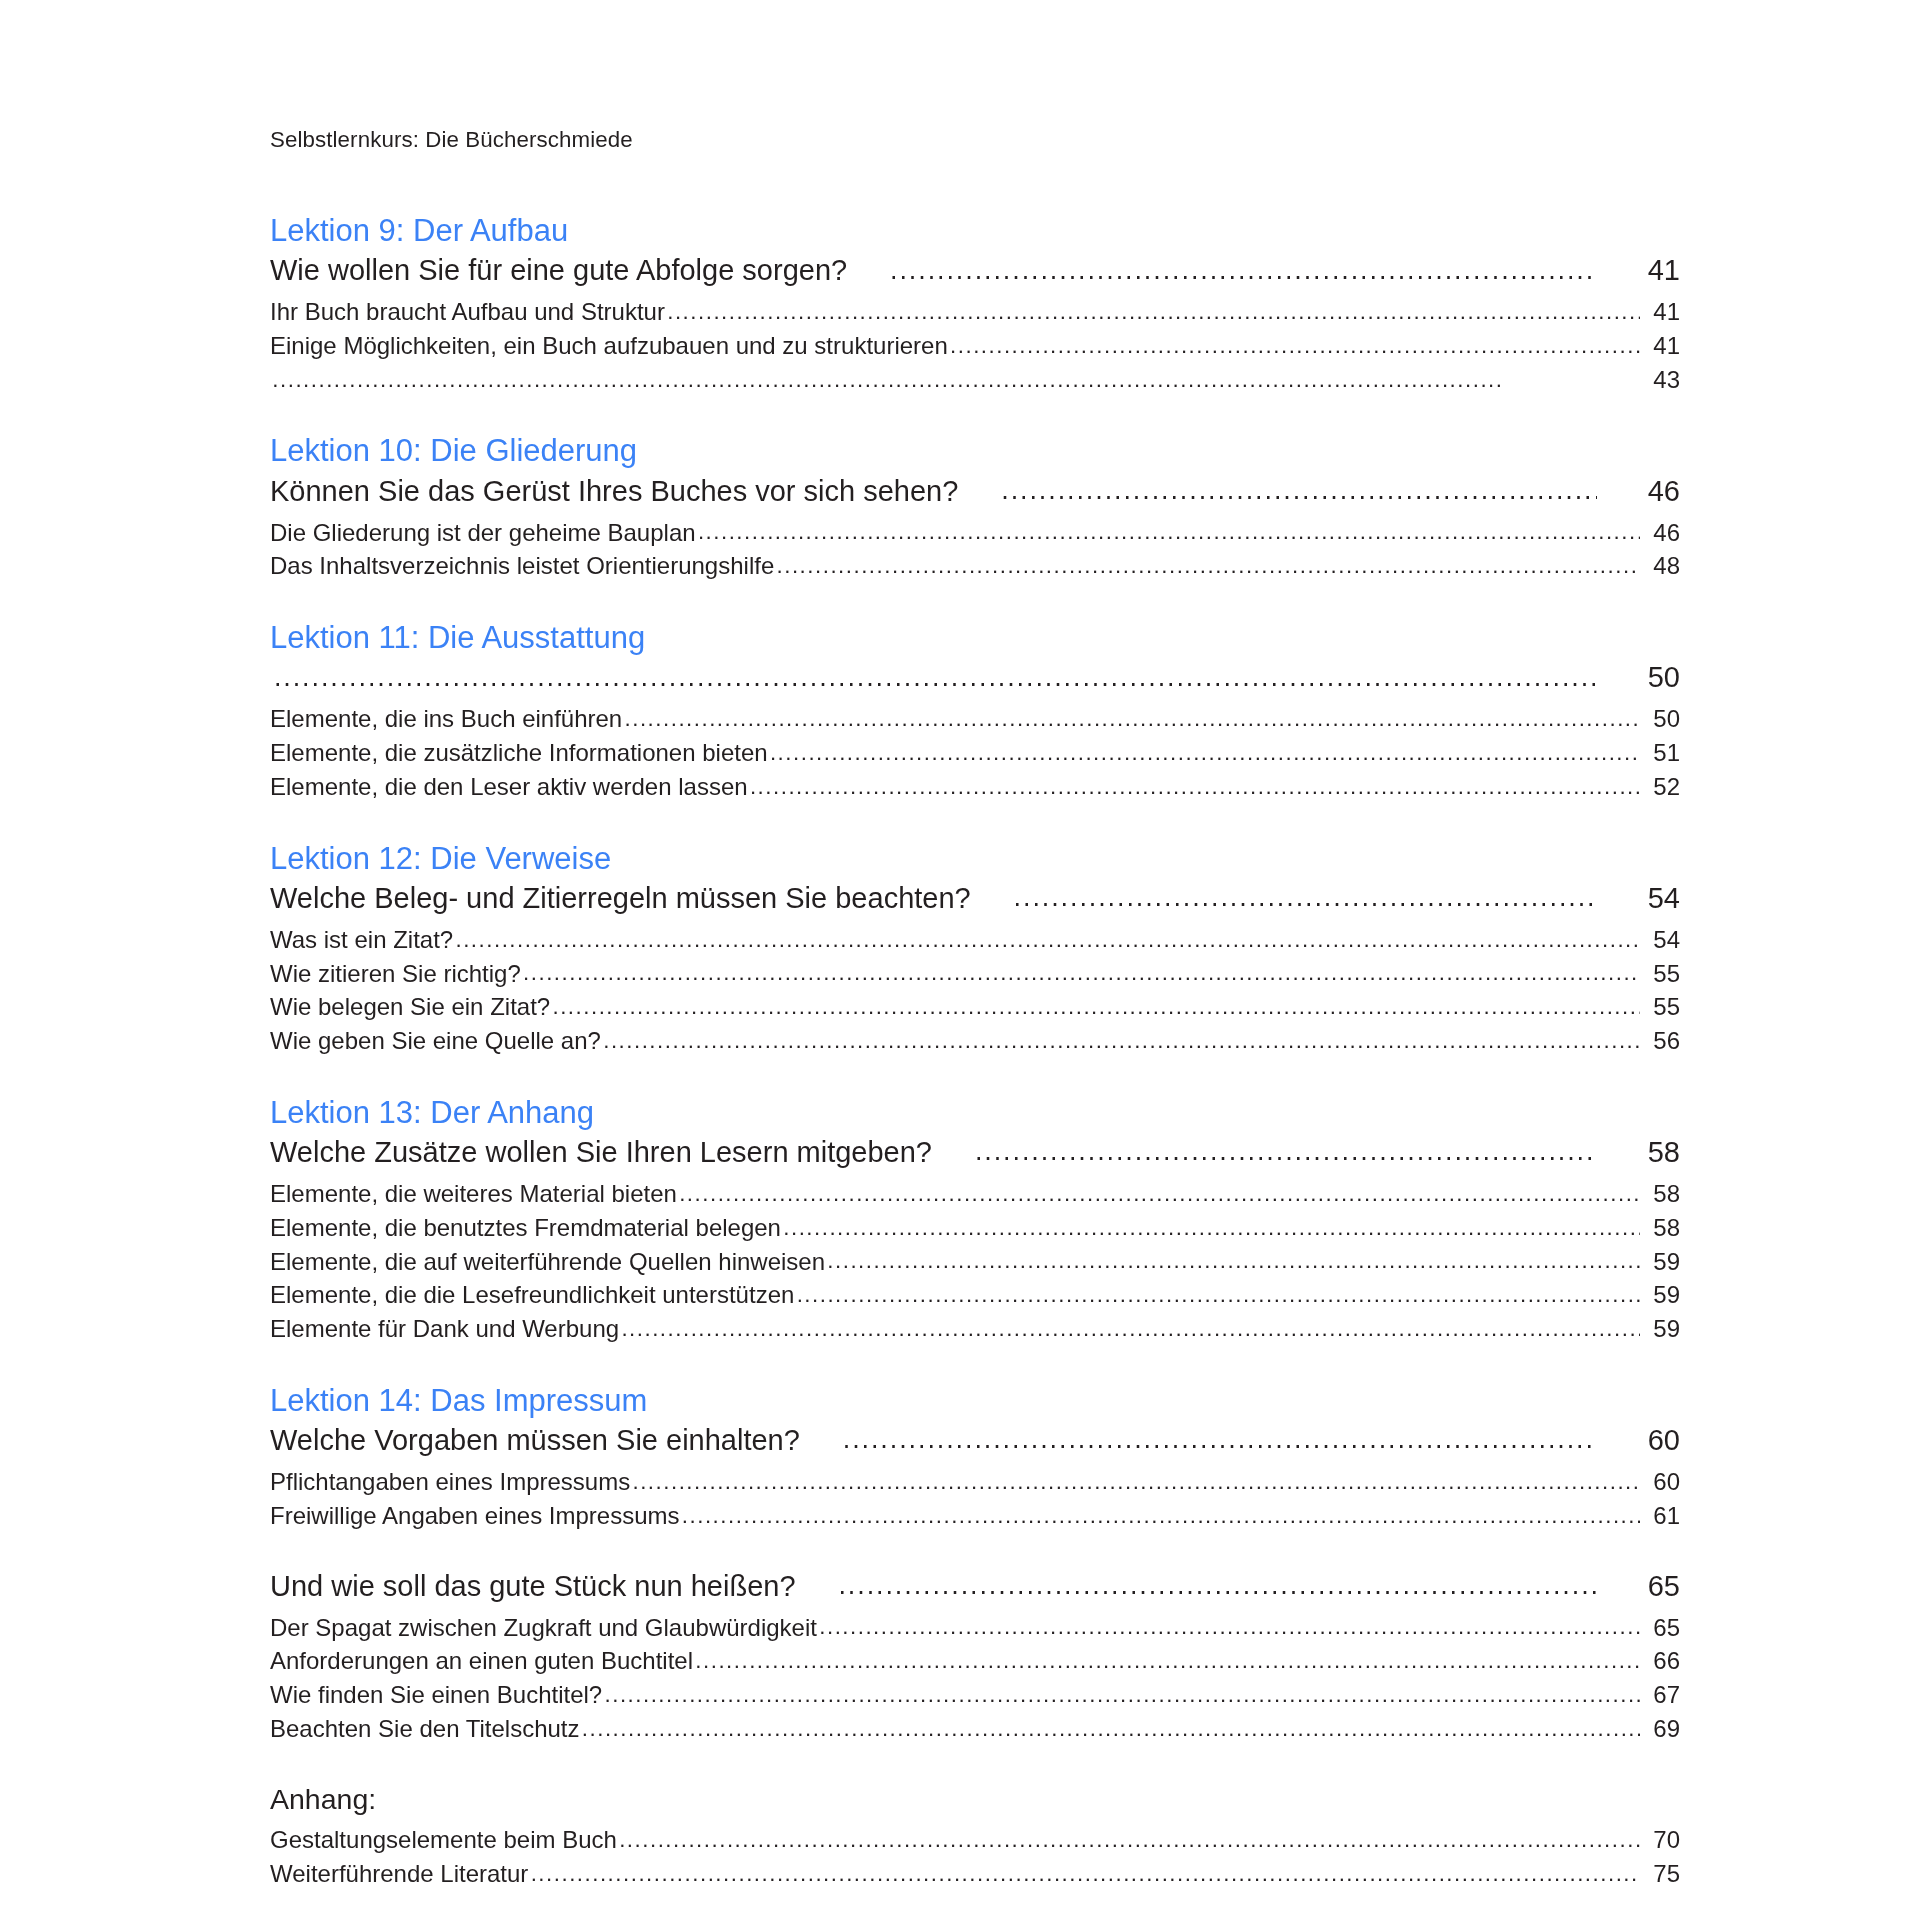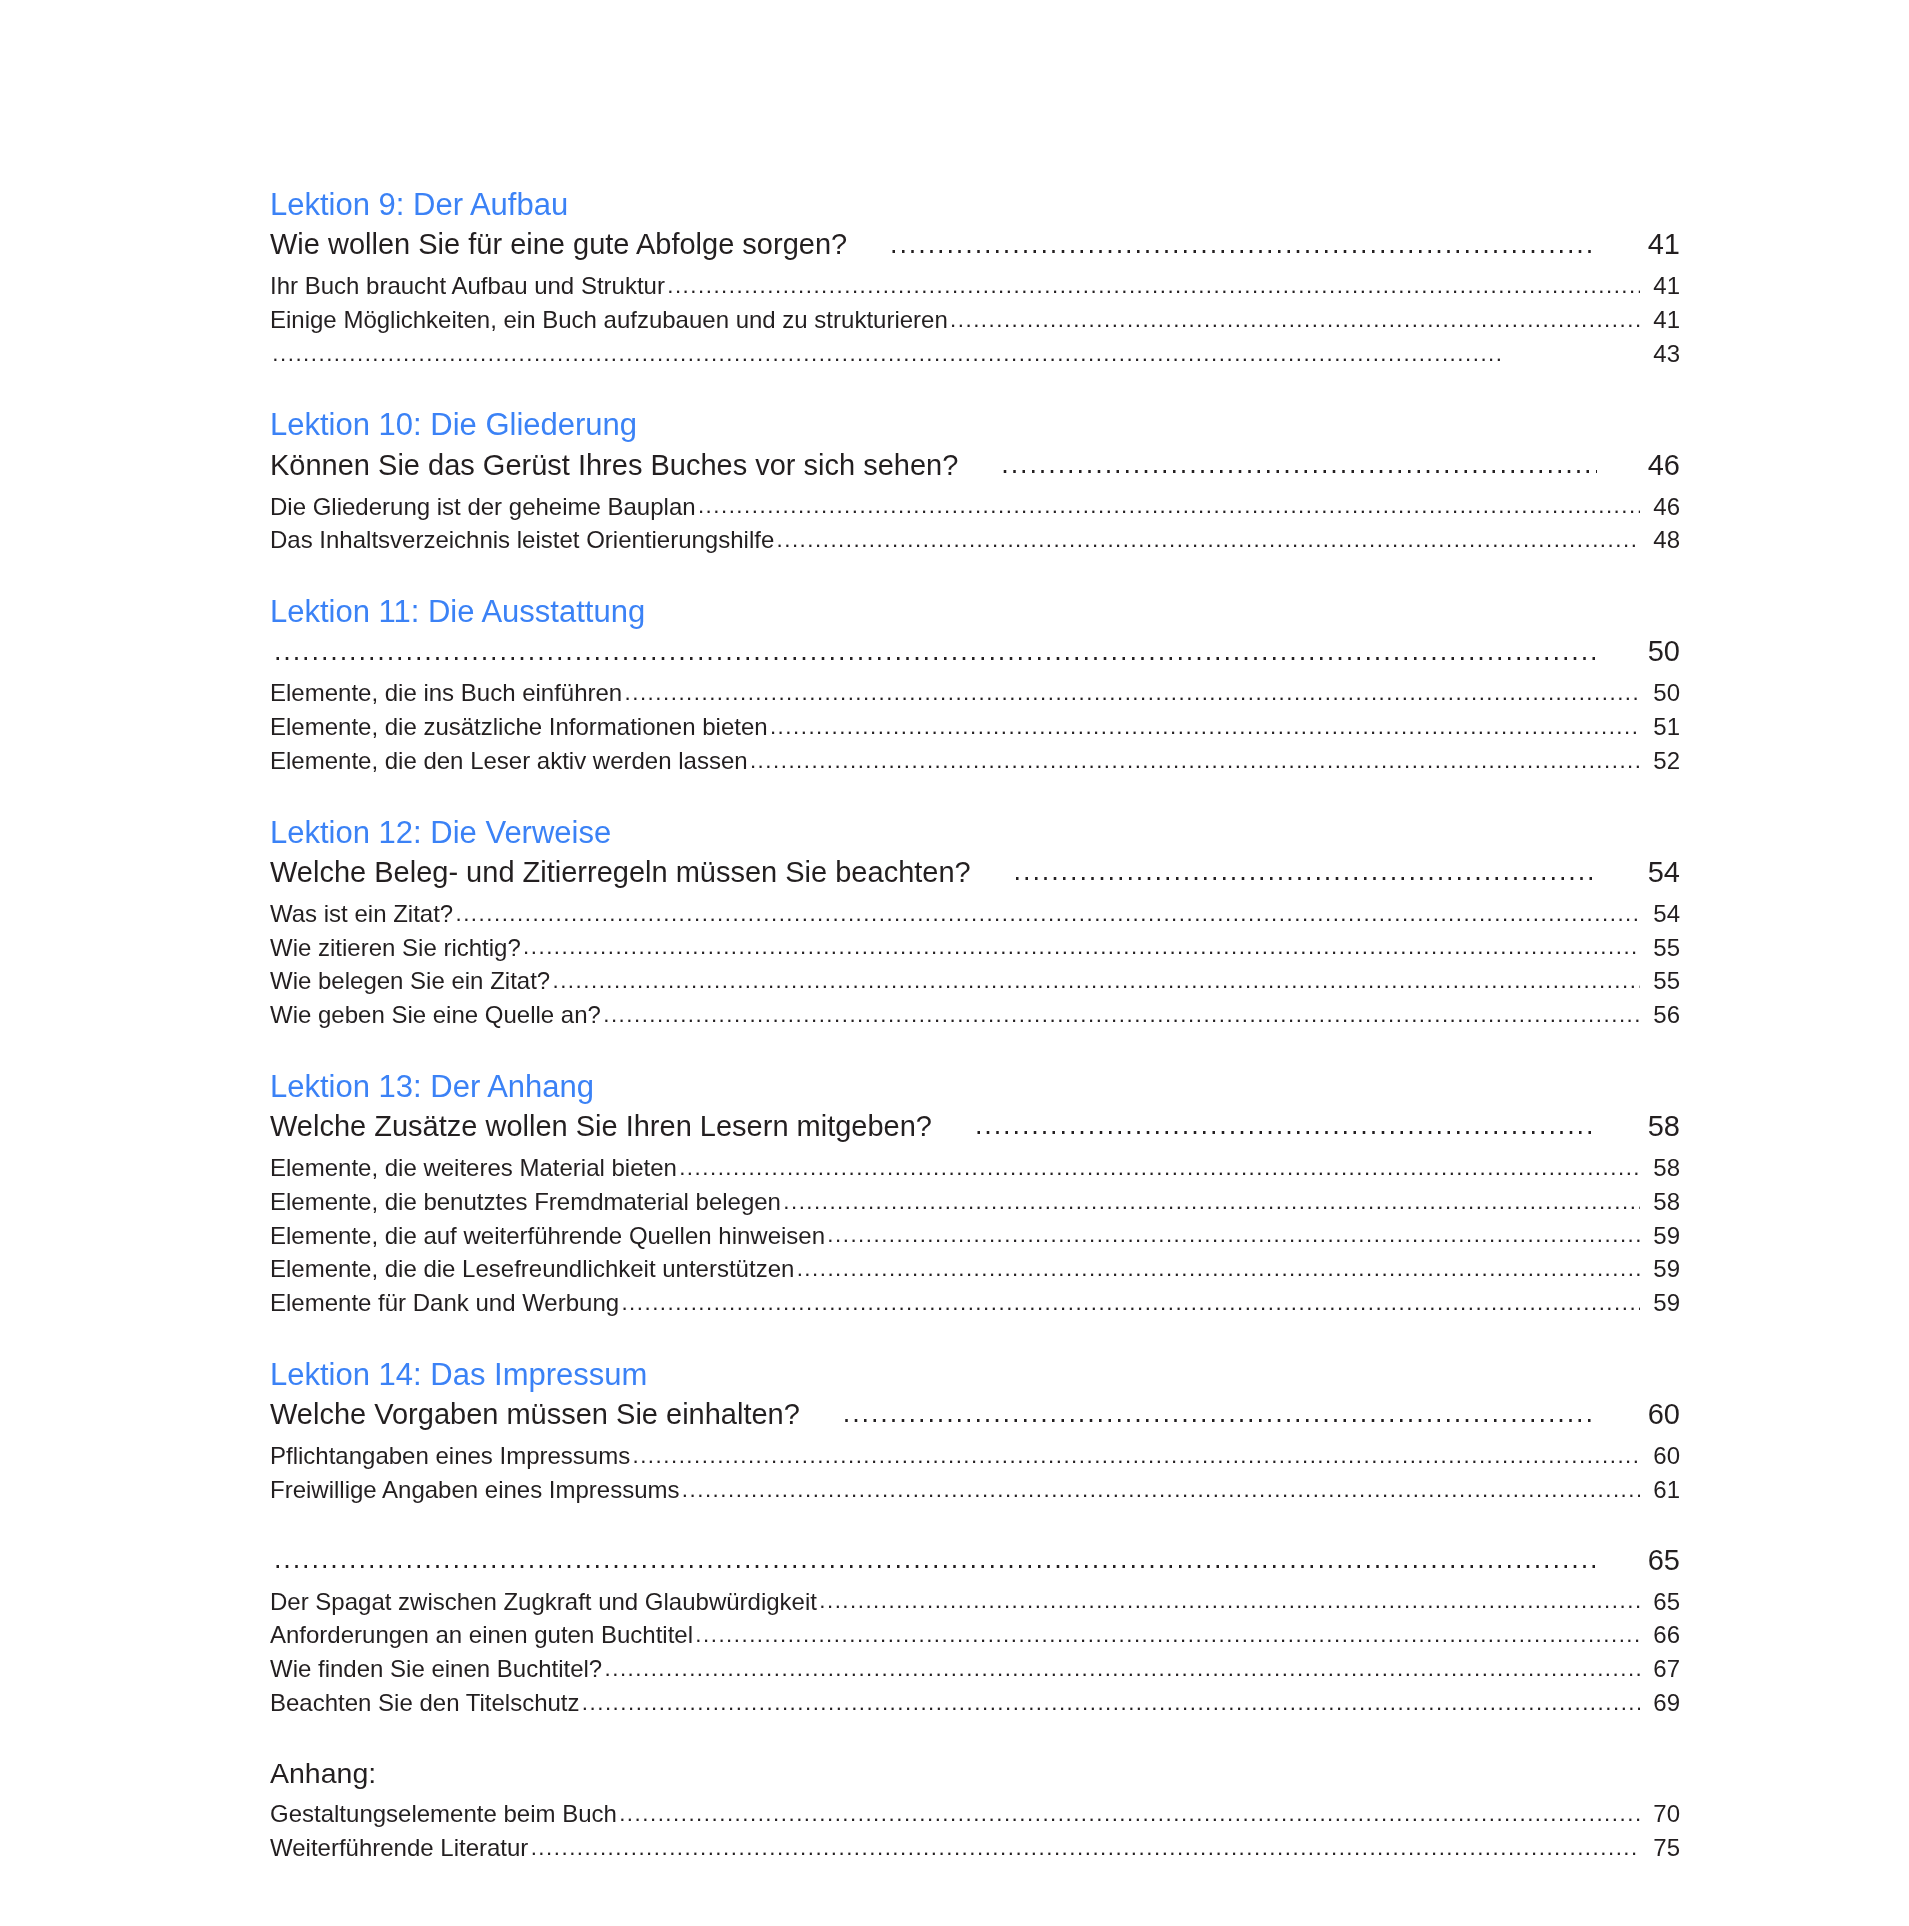--- a/index.html
+++ b/index.html
@@ -110,20 +110,21 @@
     line-height: 1.30;
   }
 </style>
 </head>
 <body>
 
 <div class="page">
 
   <div class="content">
 
+    <div class="running-head">Selbstlernkurs: Die Bücherschmiede</div>
 
     <div class="toc" id="toc-root">
         <div class="block">
           <div class="lesson-title">Lektion 9: Der Aufbau</div>
           <div class="lesson-sub">
             <span class="txt">Wie wollen Sie für eine gute Abfolge sorgen?</span>
             <span class="dots">................................................................................................................................................................</span>
             <span class="pg">41</span>
           </div>
           <div class="entries">
@@ -267,20 +268,21 @@
             </div>
             <div class="entry">
               <span class="txt">Freiwillige Angaben eines Impressums</span>
               <span class="dots">................................................................................................................................................................</span>
               <span class="pg">61</span>
             </div>
           </div>
         </div>
         <div class="block">
           <div class="lesson-sub">
+            <span class="txt">Und wie soll das gute Stück nun heißen?</span>
             <span class="dots">................................................................................................................................................................</span>
             <span class="pg">65</span>
           </div>
           <div class="entries">
             <div class="entry">
               <span class="txt">Der Spagat zwischen Zugkraft und Glaubwürdigkeit</span>
               <span class="dots">................................................................................................................................................................</span>
               <span class="pg">65</span>
             </div>
             <div class="entry">

